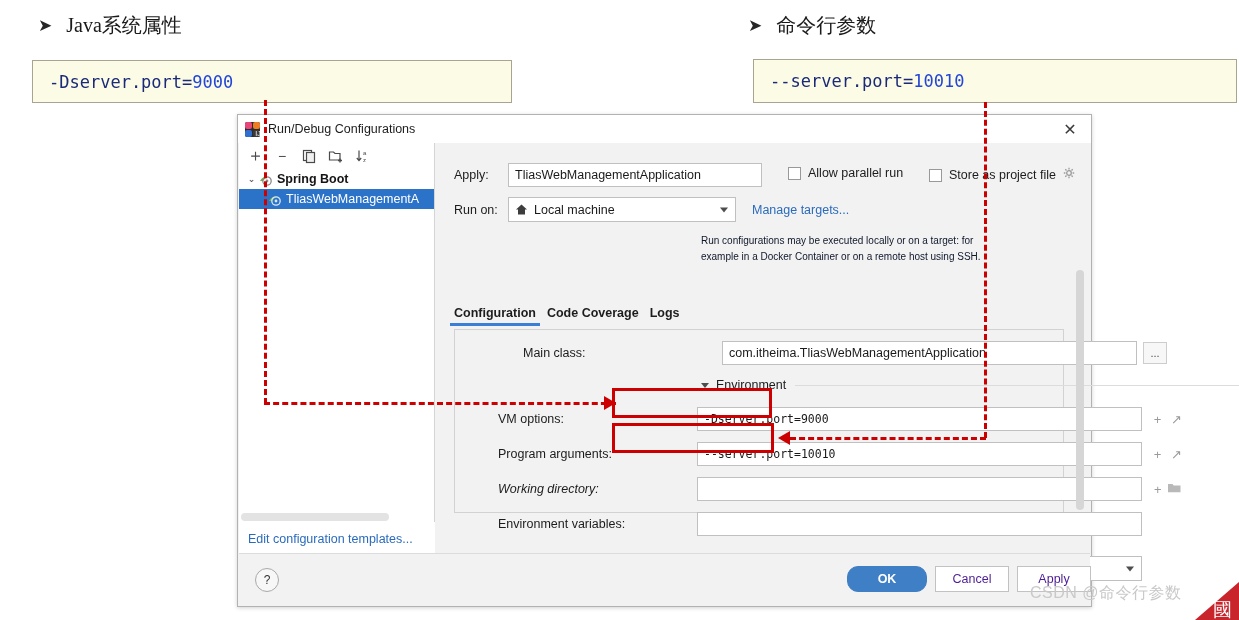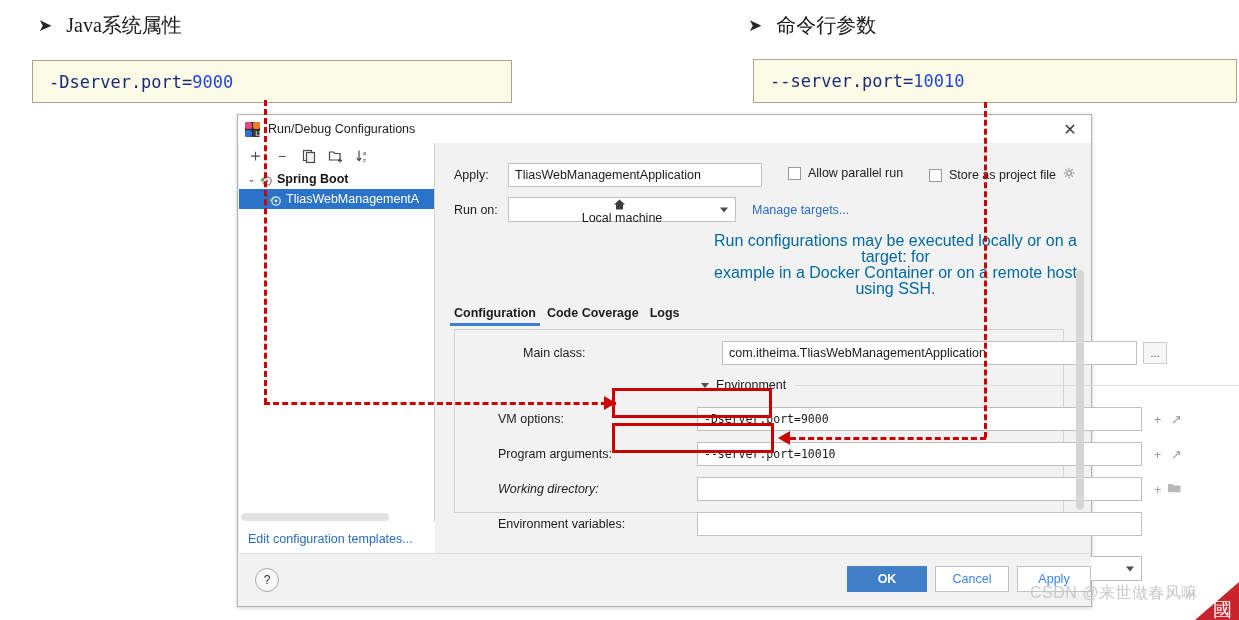--- a/index.html
+++ b/index.html
@@ -140,21 +140,21 @@
     background:#ffffff;border:1px solid #c0c0c0;box-sizing:border-box;
     height:25px;display:flex;align-items:center;padding:0 6px;
     font-size:12.5px;color:#1a1a1a;position:relative;
   }
   .caret{
     position:absolute;right:7px;top:50%;transform:translateY(-50%);
     width:0;height:0;border-left:4.5px solid transparent;border-right:4.5px solid transparent;
     border-top:5px solid #4d4d4d;
   }
   .linkbtn{font-size:12.5px;color:#2a6bbd;}
-  .hint{font-size:16px;color:#0369a1;line-height:16px;text-align:center;}
+  .hint{font-size:10px;color:#0f172a;line-height:16px;}
   .chk{
     width:13px;height:13px;border:1px solid #999;background:#fff;box-sizing:border-box;
     display:inline-block;margin-right:7px;
   }
   .chklabel{font-size:12.5px;color:#1c1c1c;}
 
   
   #tabs{
     position:absolute;left:19px;top:163px;display:flex;align-items:flex-end;gap:11px;
     font-size:12.5px;
@@ -195,21 +195,21 @@
     background:#f2f2f2;border-top:1px solid #dcdcdc;
   }
   .helpbtn{
     position:absolute;left:16px;top:14px;width:22px;height:22px;border-radius:50%;
     border:1px solid #a9a9a9;background:#f7f7f7;
     display:flex;align-items:center;justify-content:center;font-size:12px;color:#333;
   }
   .dlgbtn{
     position:absolute;top:12px;height:26px;
     display:flex;align-items:center;justify-content:center;
-    font-size:12.5px;border:1px solid #c2c2c2;background:#ffffff;color:#3b82f6;
+    font-size:12.5px;border:1px solid #c2c2c2;background:#ffffff;color:#4c1d95;
     box-sizing:border-box;
   }
   .dlgbtn.primary{background:#3f7fc5;border-color:#3f7fc5;color:#ffffff;font-weight:bold;}
 
   
   #wm{
     position:absolute;left:1030px;top:583px;
     font-family:"Liberation Sans","DejaVu Sans",sans-serif;
     font-size:16px;color:#c9c9c9;white-space:nowrap;
     letter-spacing:.5px;
@@ -332,21 +332,21 @@
       <span style="margin-left:7px;">
         <svg width="13" height="13" viewBox="0 0 13 13">
           <circle cx="6" cy="6" r="2.3" fill="none" stroke="#9a9a9a" stroke-width="1.3"></circle>
           <path d="M6 0.8 v1.6 M6 9.6 v1.6 M0.8 6 h1.6 M9.6 6 h1.6 M2.3 2.3 l1.2 1.2 M8.5 8.5 l1.2 1.2 M9.7 2.3 l-1.2 1.2 M3.5 8.5 l-1.2 1.2" stroke="#9a9a9a" stroke-width="1.3"></path>
         </svg>
       </span>
     </div>
 
     <div class="frow" style="left:19px;top:54px;">
       <span class="flabel" style="width:54px;">Run on:</span>
-      <span class="fcombo" style="width:228px;flex-direction:column;">
+      <span class="fcombo" style="width:228px;">
         <span style="margin-right:6px;display:inline-flex;">
           <svg width="13" height="13" viewBox="0 0 13 13">
             <path d="M6.5 1.5 L12 6.5 h-2 v5 h-7 v-5 h-2 z" fill="#3d3d3d"></path>
           </svg>
         </span>
         <span>Local machine</span>
         <span class="caret"></span>
       </span>
       <span class="linkbtn" style="margin-left:16px;">Manage targets...</span>
     </div>
@@ -417,30 +417,30 @@
         </span>
         <span>tlias-web-management</span>
         <span class="caret"></span>
       </span>
     </div>
 
   </div>
 
   <div id="btnbar">
     <span class="helpbtn">?</span>
-    <span class="dlgbtn primary" style="left:608px;width:80px;">OK</span>
+    <span class="dlgbtn primary" style="left:608px;width:80px;border-radius:11px;">OK</span>
     <span class="dlgbtn" style="left:696px;width:74px;">Cancel</span>
     <span class="dlgbtn" style="left:778px;width:74px;">Apply</span>
   </div>
 </div>
 
 <div id="vscroll"></div>
 
 <div class="redbox" style="left:612px;top:388px;width:160px;height:30px;z-index:45;"></div>
 <div class="redbox" style="left:612px;top:423px;width:162px;height:30px;z-index:45;"></div>
 
-<div id="wm">CSDN @来世做春风嘛</div>
+<div id="wm">CSDN @命令行参数</div>
 <div id="wmlogo">
   <svg width="78" height="42" viewBox="0 0 78 42">
     <path d="M78 4 L34 42 L78 42 Z" fill="#c9232b"></path>
     <text x="52" y="38" font-size="19" fill="#ffffff" font-family="Liberation Serif, serif">國</text>
   </svg>
 </div>
 
 </body></html>

